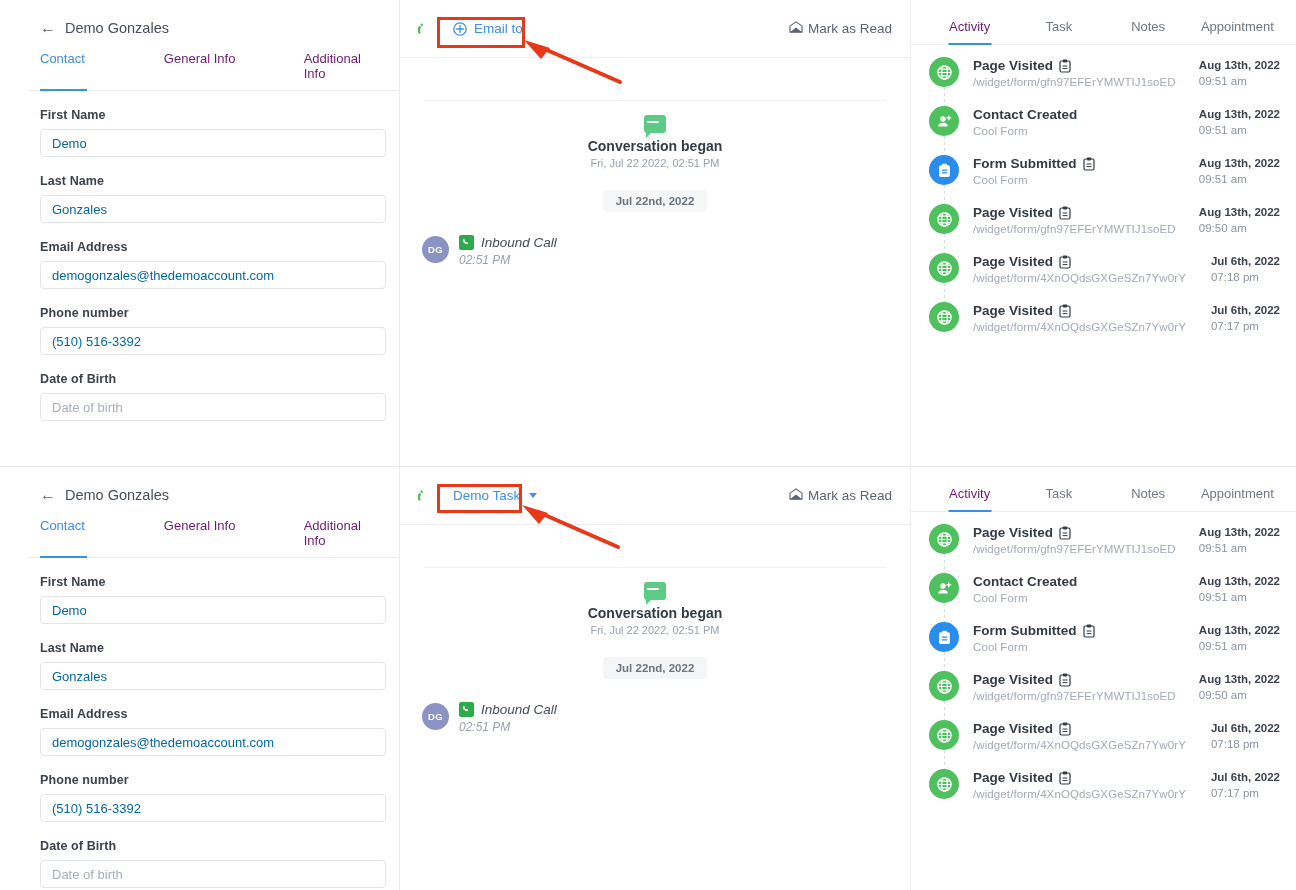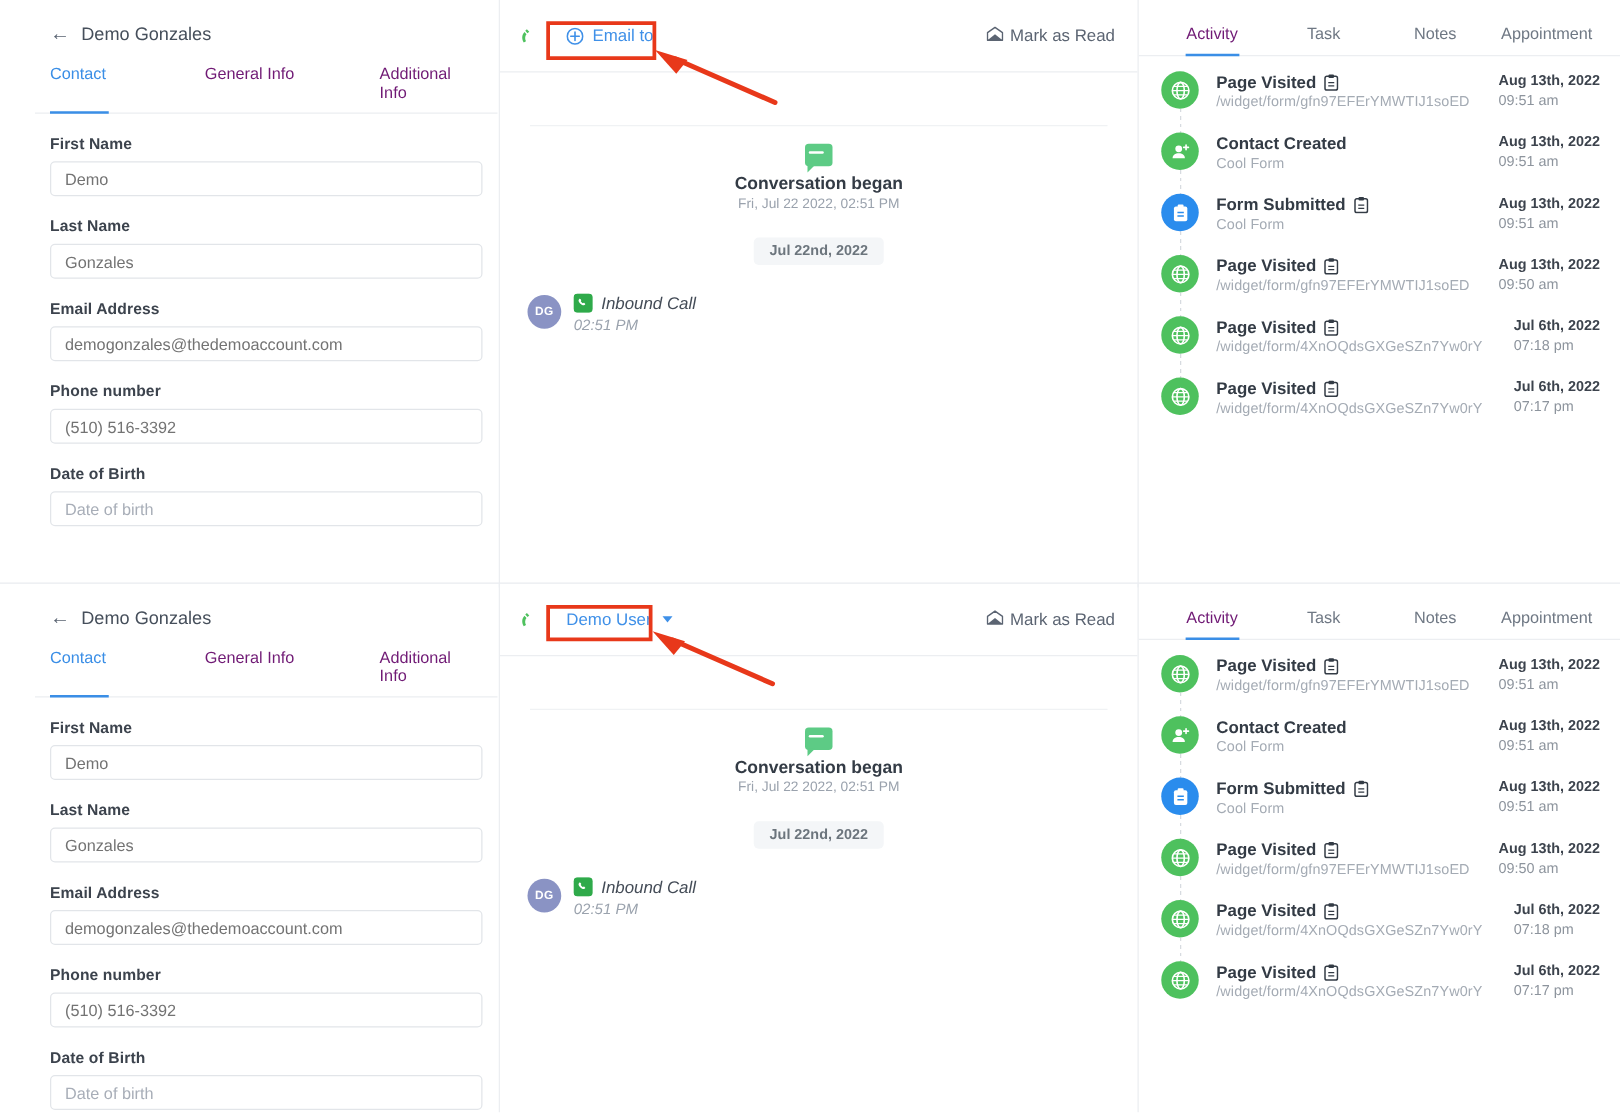--- a/index.html
+++ b/index.html
@@ -38,21 +38,21 @@
   .tab.active { color: #3a8ee6; }
   .tab.active::after { content: ""; position: absolute; left: 0; bottom: -1px;
                        width: 47px; height: 2px; background: #3a8ee6; }
 
   .field { padding: 0 12px; margin-top: 17px; }
   .field-label { font-size: 12.5px; font-weight: bold; color: #3c434d;
                  letter-spacing: .1px; }
   .field-input { margin-top: 7px; height: 28px; border: 1px solid #e2e5e9;
                  border-radius: 4px; background: #fff; display: flex;
                  align-items: center; padding: 0 11px; font-size: 13px;
-                 color: #737373; }
+                 color: #0369a1; }
   .field-input.ph { color: #a8aeb8; }
 
   
   .conv-head { display: flex; align-items: center; height: 58px; padding: 0 18px 0 16px;
                border-bottom: 1px solid #eceef1; }
   .phone-ico { width: 16px; height: 16px; flex: 0 0 16px; margin-right: 9px; }
   .assign-box { display: inline-flex; align-items: center; gap: 7px;
                 padding: 5px 12px; font-size: 13.5px; color: #3f90e8;
                 cursor: pointer; white-space: nowrap; }
   .plus-ico { width: 14px; height: 14px; display: inline-block; }
@@ -428,21 +428,21 @@
 
     <div class="col-conv">
       <div class="conv-head">
         <span class="phone-ico">
           <svg viewBox="0 0 16 16" width="16" height="16">
               <path d="M3 13c-1.6-2.6-1.8-6 .6-8.4l1.6 1.8C3.9 7.9 3.8 10.4 4.8 12z" fill="#4ec15e"></path>
               <path d="M4.2 3.5 6 5.6l1.4-1.3L5.5 2.3z" fill="#4ec15e"></path>
             </svg>
         </span>
         <span class="assign-box">
-          <span>Demo User</span>
+          <span>Demo Task</span>
           <span class="caret"></span>
         </span>
         <span class="mark-read">
           <span>
             <svg viewBox="0 0 16 14" width="14" height="12">
                 <path d="M1 13V6l7-5 7 5v7z" fill="#fff" stroke="#5b6472" stroke-width="1.3" stroke-linejoin="round"></path>
                 <path d="M1 13 8 7.5 15 13z" fill="#5b6472"></path>
               </svg>
           </span>
           <span>Mark as Read</span>

